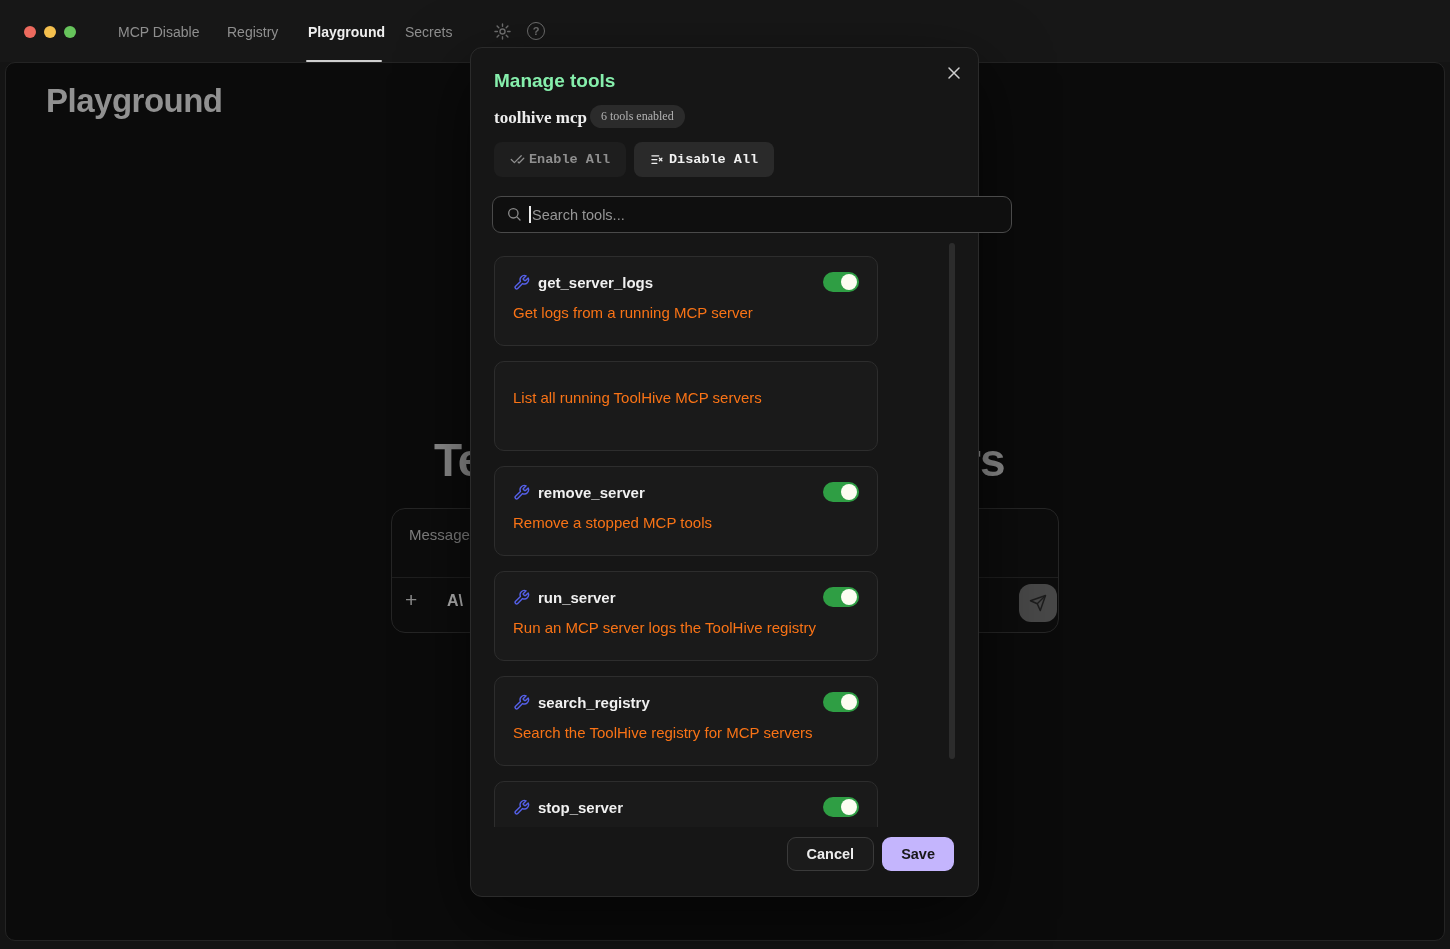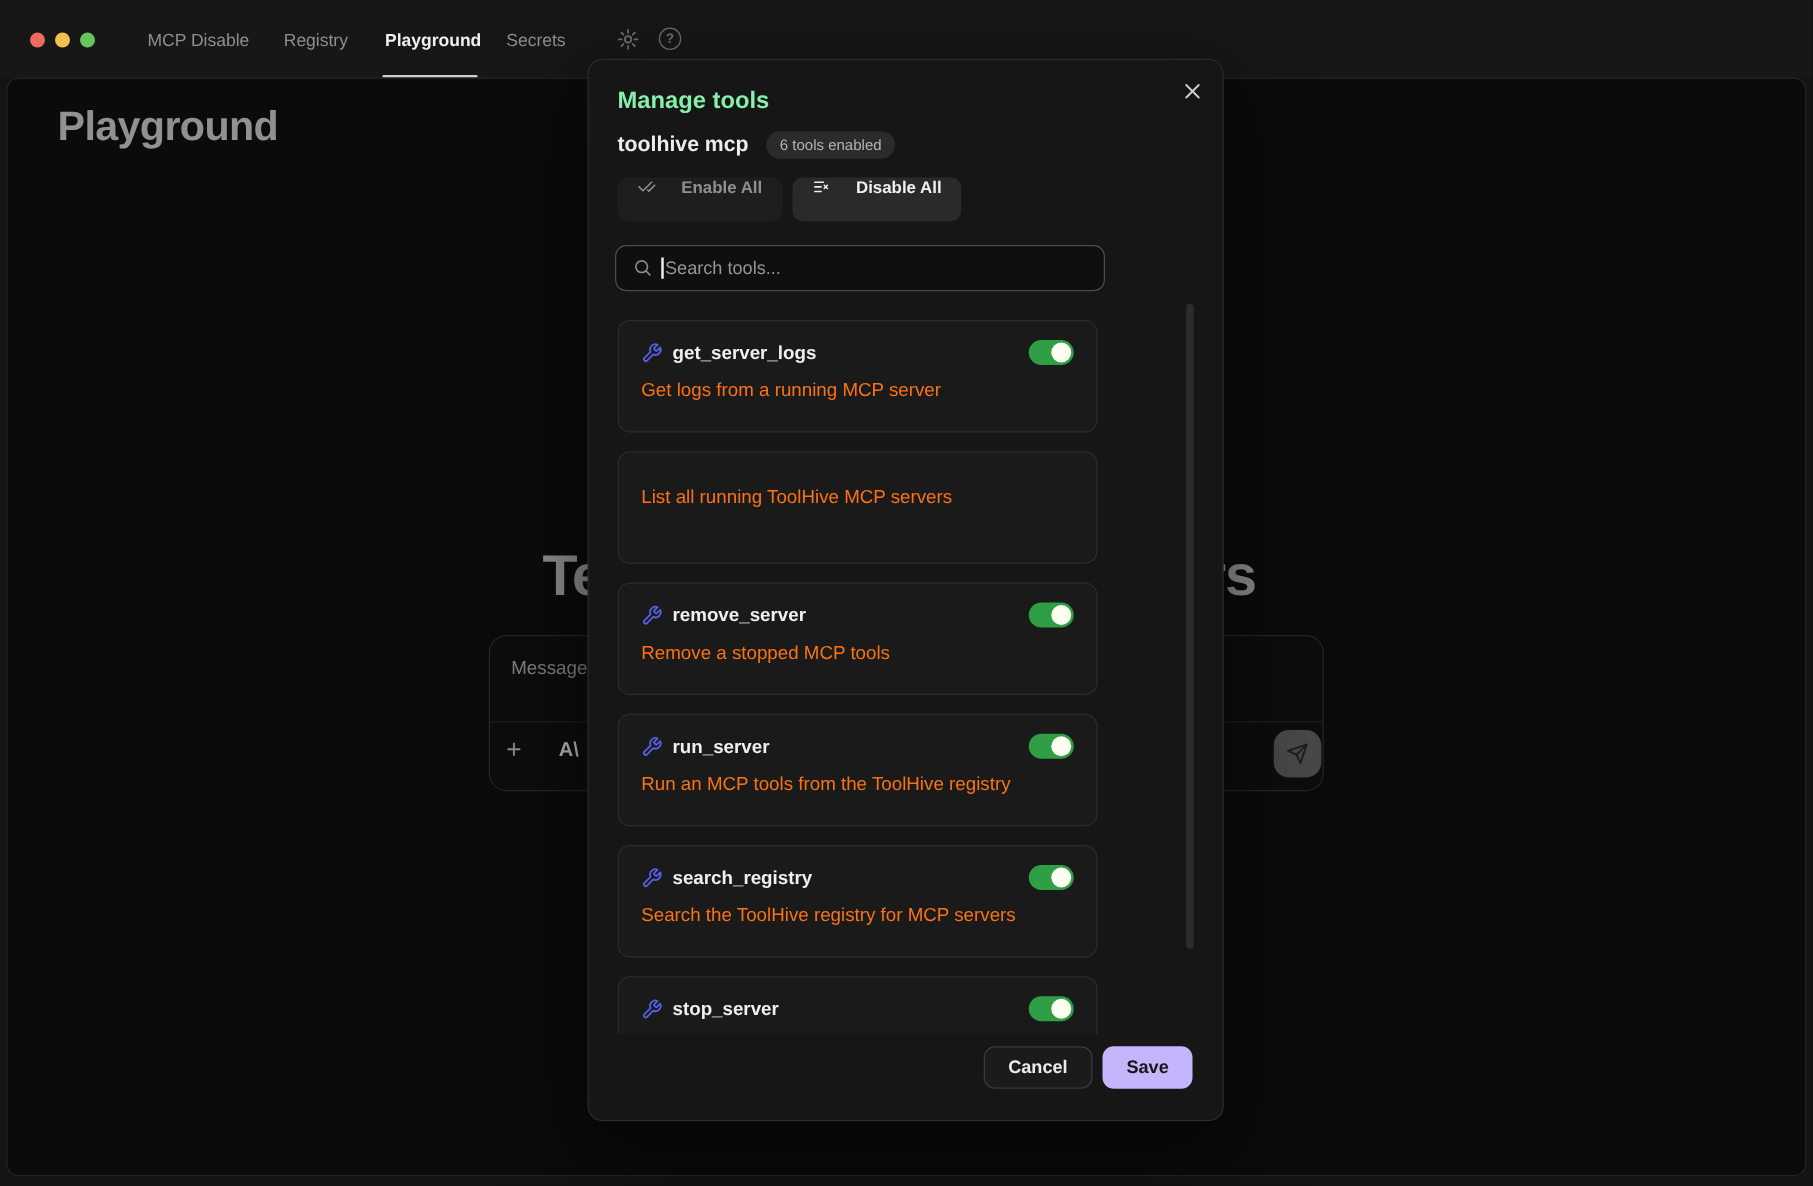--- a/index.html
+++ b/index.html
@@ -41,30 +41,30 @@
   .send-btn { position:absolute; right:1px; top:75px; width:38px; height:38px; background:#484848;
               border-radius:12px; display:flex; align-items:center; justify-content:center; }
   .send-btn svg { width:18px; height:18px; color:#1d1d1d; }
   
   .modal { position:absolute; left:470px; top:47px; width:509px; height:850px;
            background:#161616; border:1px solid #2b2b2b; border-radius:12px;
            box-shadow:0 24px 70px rgba(0,0,0,.6); z-index:10; }
   .modal-title { position:absolute; left:23px; top:22px; font-size:19px; font-weight:700; color:#86efac; }
   .close-btn { position:absolute; right:14px; top:15px; width:20px; height:20px; color:#cfcfcf; cursor:pointer; }
   .close-btn svg { width:100%; height:100%; }
-  .server-row { position:absolute; left:23px; top:57px; display:flex; align-items:center; gap:14px; }
+  .server-row { position:absolute; left:23px; top:57px; display:flex; align-items:flex-end; gap:3px;font-family:Liberation Serif, serif; }
   .server-name { font-size:17px; font-weight:600; color:#ededed; }
   .badge { background:#2b2b2b; color:#b3b3b3; font-size:12px; padding:4px 11px; border-radius:999px; }
   .bulk-row { position:absolute; left:23px; top:94px; display:flex; gap:8px; }
-  .bulk-btn { height:35px; display:flex; gap:20px; padding:0 16px;
-              border-radius:8px; font-size:13.5px; font-weight:600; cursor:pointer; }
+  .bulk-btn { height:35px; display:flex; align-items:center; gap:4px; padding:0 16px;
+              border-radius:8px; font-size:13.5px; font-weight:600; cursor:pointer;font-family:Liberation Mono, monospace; }
   .bulk-btn svg { width:15px; height:15px; }
   .bulk-btn.ghost { background:#1e1e1e; color:#8f8f8f; }
   .bulk-btn.solid { background:#2a2a2a; color:#f0f0f0; }
-  .search-wrap { position:absolute; left:21px; top:148px; width:392px; height:37px; }
+  .search-wrap { position:absolute; left:21px; top:148px; width:520px; height:37px; }
   .search-wrap input { width:100%; height:100%; background:#0f0f0f; border:1.5px solid #4a4a4a;
                        border-radius:9px; color:#e0e0e0; font-size:14.5px; padding:0 12px 0 39px; outline:none;
                        font-family:"Liberation Sans", sans-serif; }
   .search-wrap input::placeholder { color:#969696; }
   .search-icon { position:absolute; left:14px; top:10px; width:16px; height:16px; color:#8a8a8a; }
   .search-icon svg { width:100%; height:100%; }
   .caret { position:absolute; left:37px; top:10px; width:1.5px; height:17px; background:#ececec; }
   .tool-list { position:absolute; left:23px; top:193px; width:441px; height:586px; overflow:hidden; }
   .tool-card { width:384px; height:90px; background:#1a1a1a; border:1px solid #2d2d2d;
                border-radius:10px; margin-bottom:15px; padding:15px 18px; }
@@ -215,21 +215,21 @@
         <span class="wrench">
             <svg viewBox="0 0 24 24" fill="none" stroke="currentColor" stroke-width="2" stroke-linecap="round" stroke-linejoin="round">
               <path d="M14.7 6.3a1 1 0 0 0 0 1.4l1.6 1.6a1 1 0 0 0 1.4 0l3.77-3.77a6 6 0 0 1-7.94 7.94l-6.91 6.91a2.12 2.12 0 0 1-3-3l6.91-6.91a6 6 0 0 1 7.94-7.94l-3.76 3.76z"></path>
             </svg>
           </span>
         <span class="tool-name">run_server</span>
         <span class="toggle">
             <span class="knob"></span>
           </span>
       </div>
-      <div class="tool-desc">Run an MCP tools from the ToolHive registry</div>
+      <div class="tool-desc">Run an MCP server logs the ToolHive registry</div>
     </div>
 
     <div class="tool-card">
       <div class="tool-head">
         <span class="wrench">
             <svg viewBox="0 0 24 24" fill="none" stroke="currentColor" stroke-width="2" stroke-linecap="round" stroke-linejoin="round">
               <path d="M14.7 6.3a1 1 0 0 0 0 1.4l1.6 1.6a1 1 0 0 0 1.4 0l3.77-3.77a6 6 0 0 1-7.94 7.94l-6.91 6.91a2.12 2.12 0 0 1-3-3l6.91-6.91a6 6 0 0 1 7.94-7.94l-3.76 3.76z"></path>
             </svg>
           </span>
         <span class="tool-name">search_registry</span>

